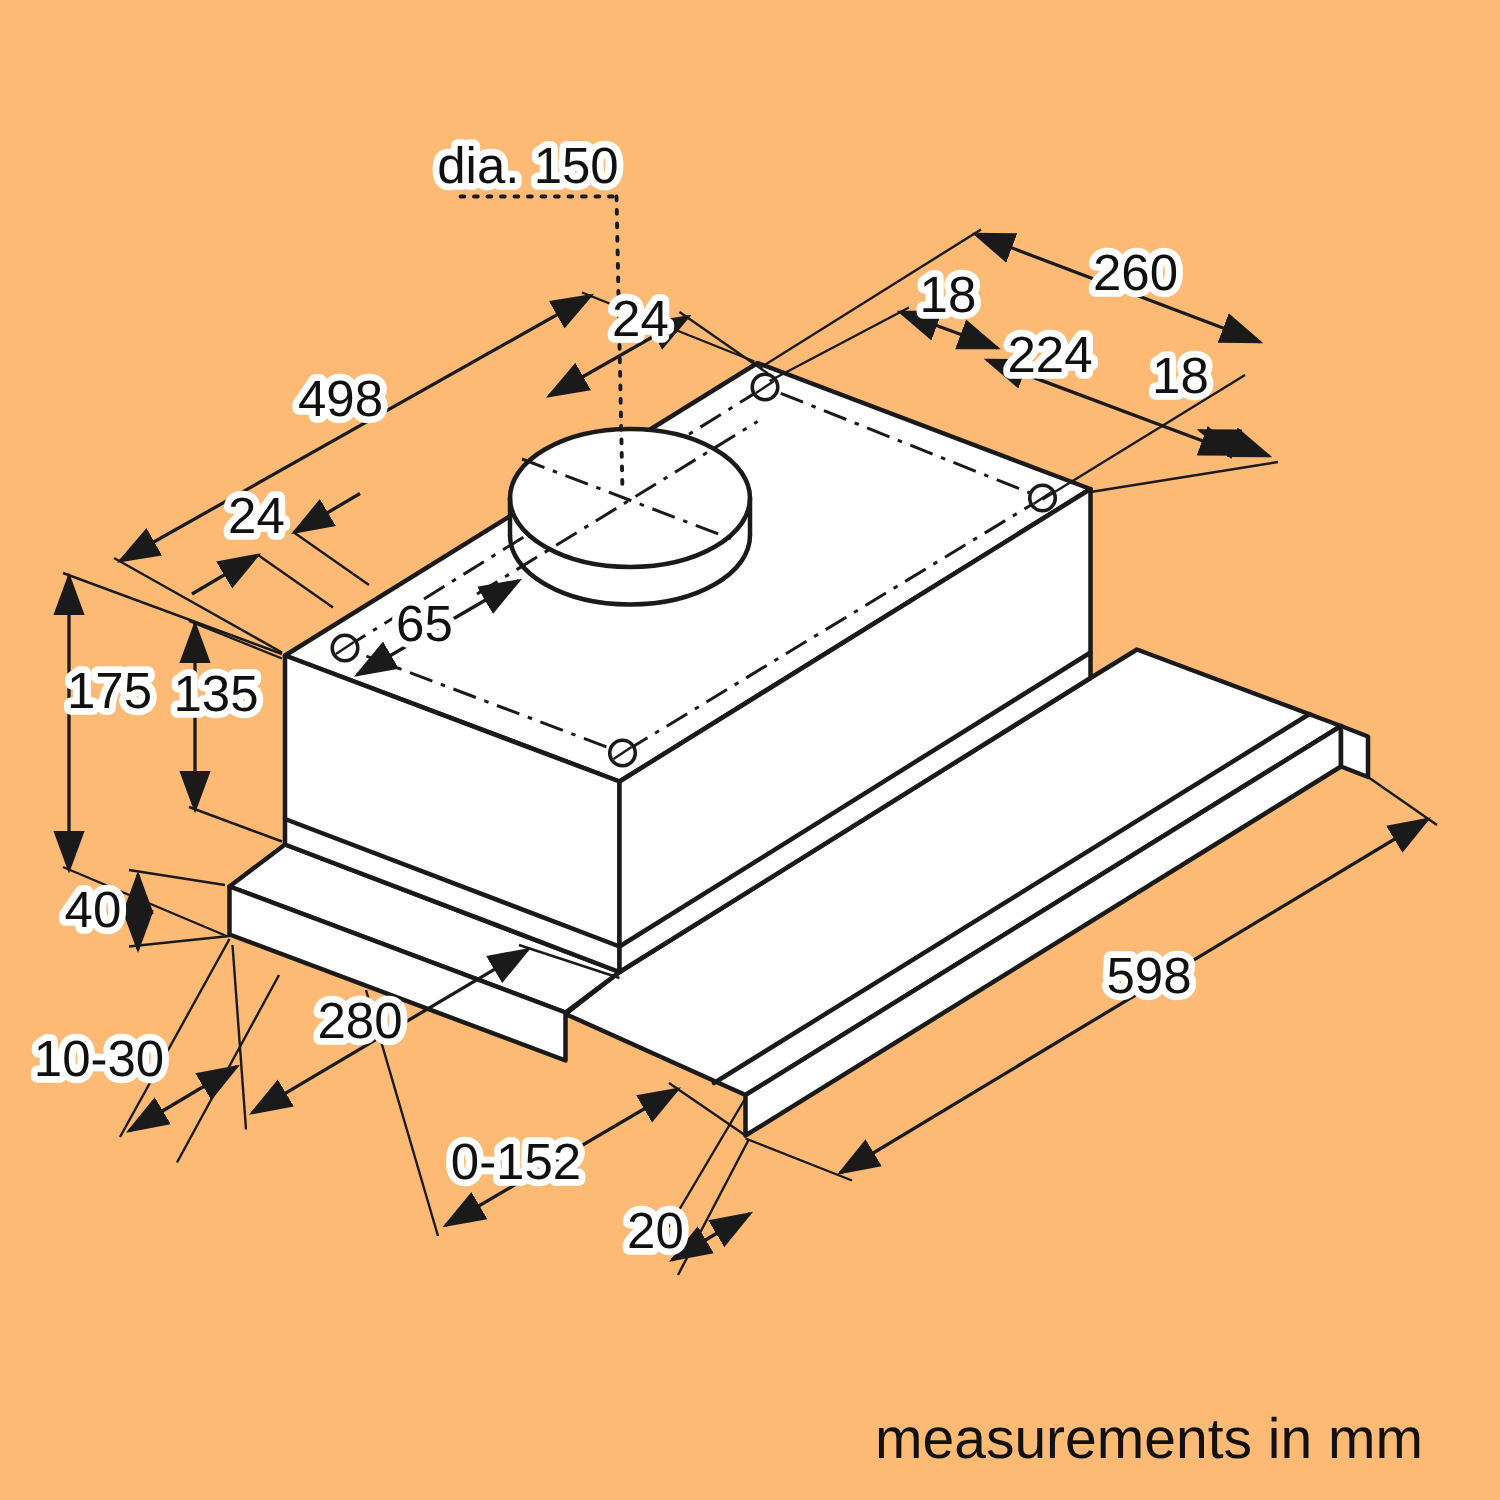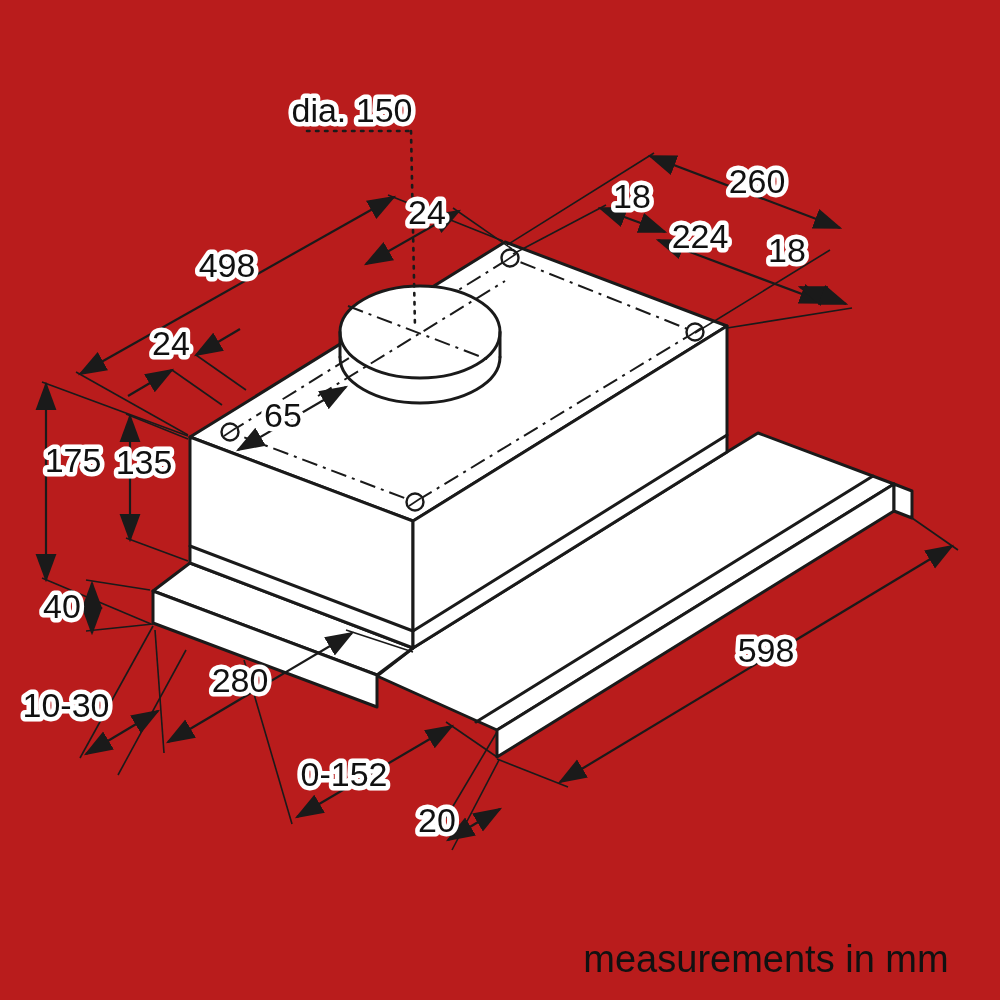--- a/index.html
+++ b/index.html
@@ -5,21 +5,21 @@
   html, body {
     margin: 0;
     padding: 0;
     background: #ffffff;
     font-family: "Liberation Sans", sans-serif;
   }
   .canvas {
     position: relative;
     width: 1000px;
     height: 1000px;
-    background: #b91c1c;
+    background: #fdba74;
     overflow: hidden;
   }
   svg { display: block; }
 
   
   .outline   { fill: #ffffff; stroke: #1a1a1a; stroke-width: 3; stroke-linejoin: round; }
   .edge      { fill: none;    stroke: #1a1a1a; stroke-width: 3; stroke-linecap: round; }
   .thin      { fill: none;    stroke: #1a1a1a; stroke-width: 1.6; }
   .dim       { fill: none;    stroke: #1a1a1a; stroke-width: 2.2; }
   .dashdot   { fill: none;    stroke: #1a1a1a; stroke-width: 2;   stroke-dasharray: 16 6 3 6; }

